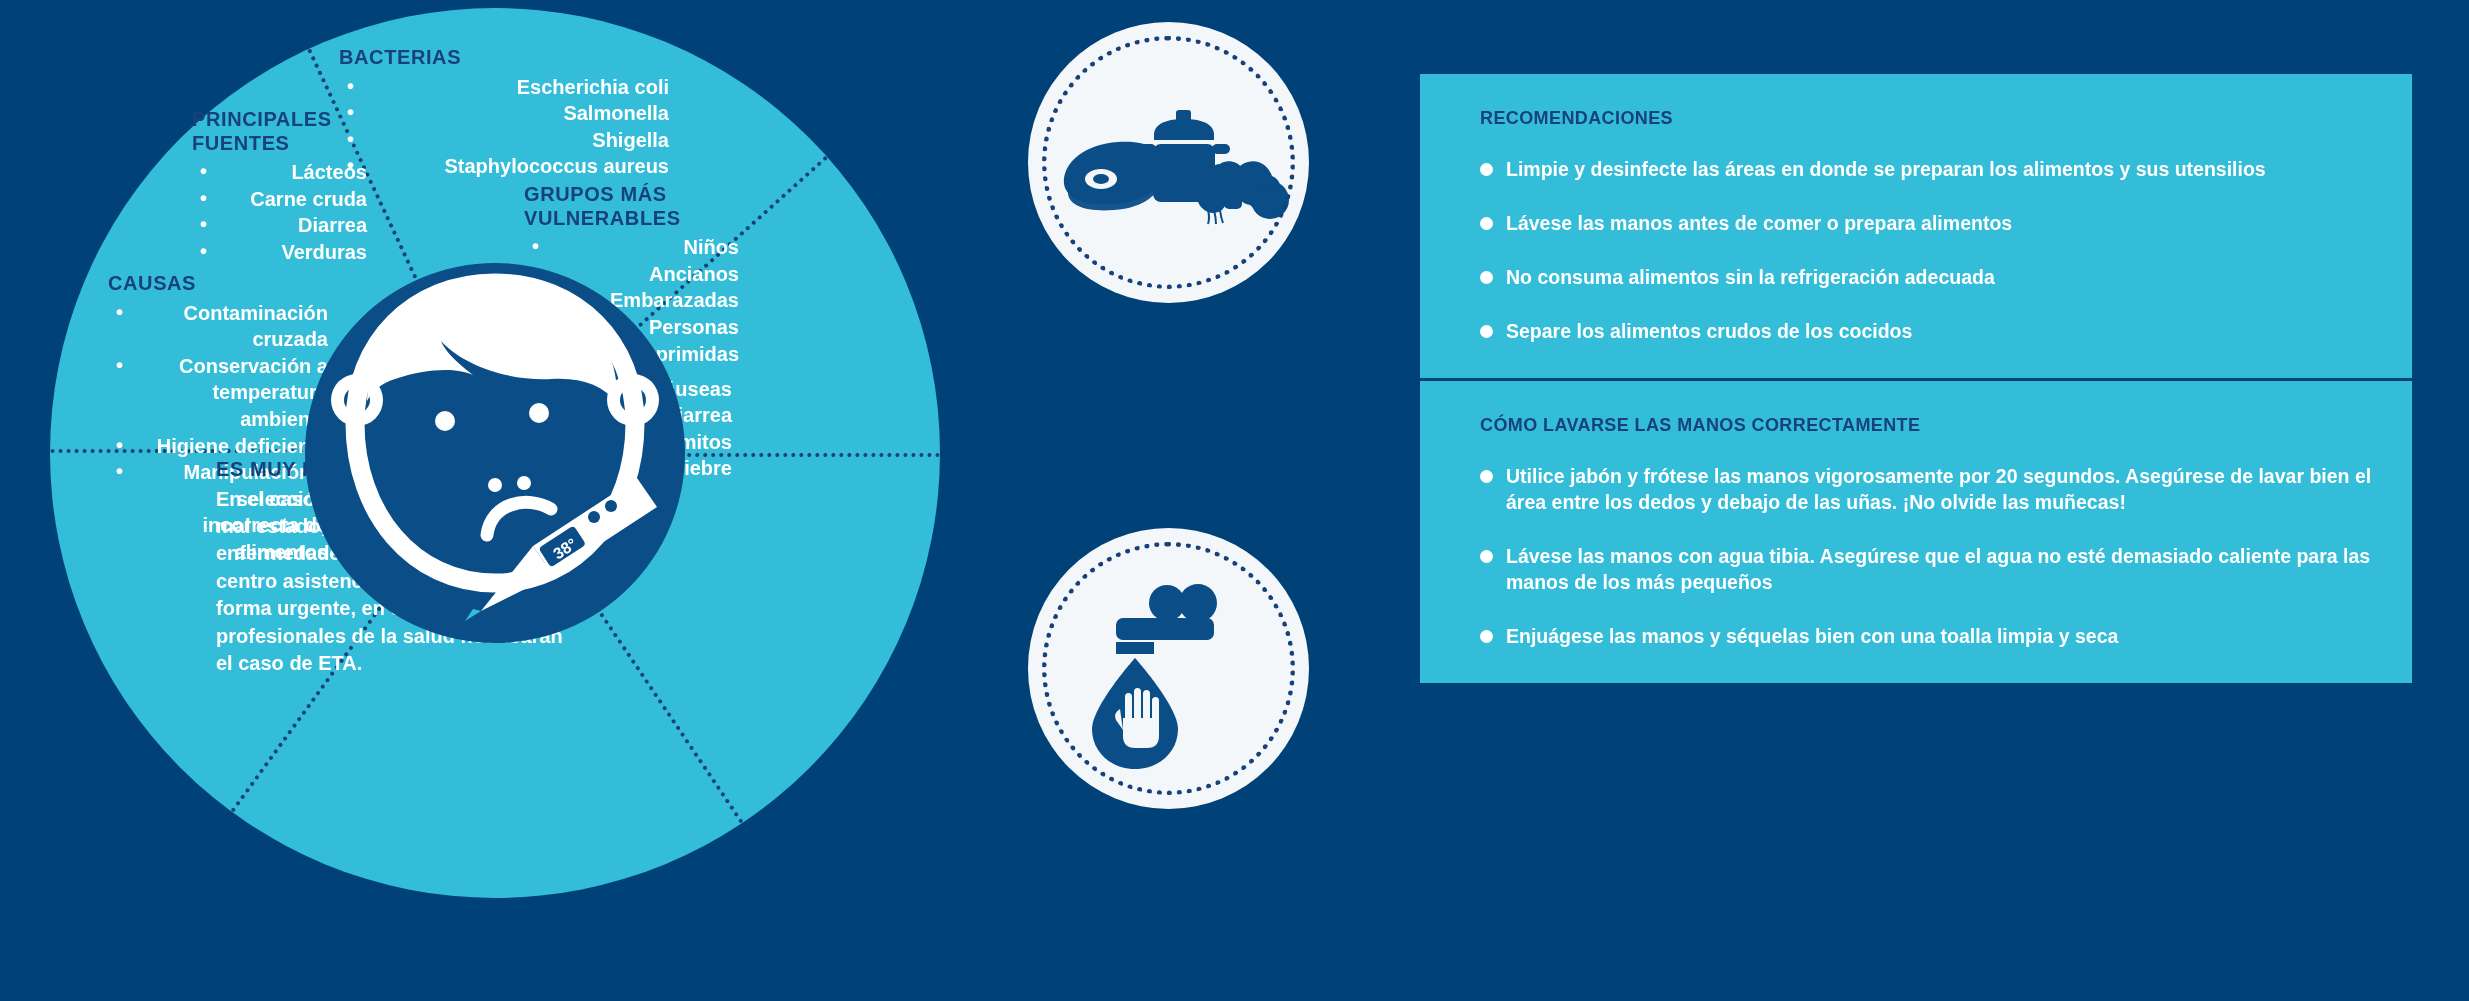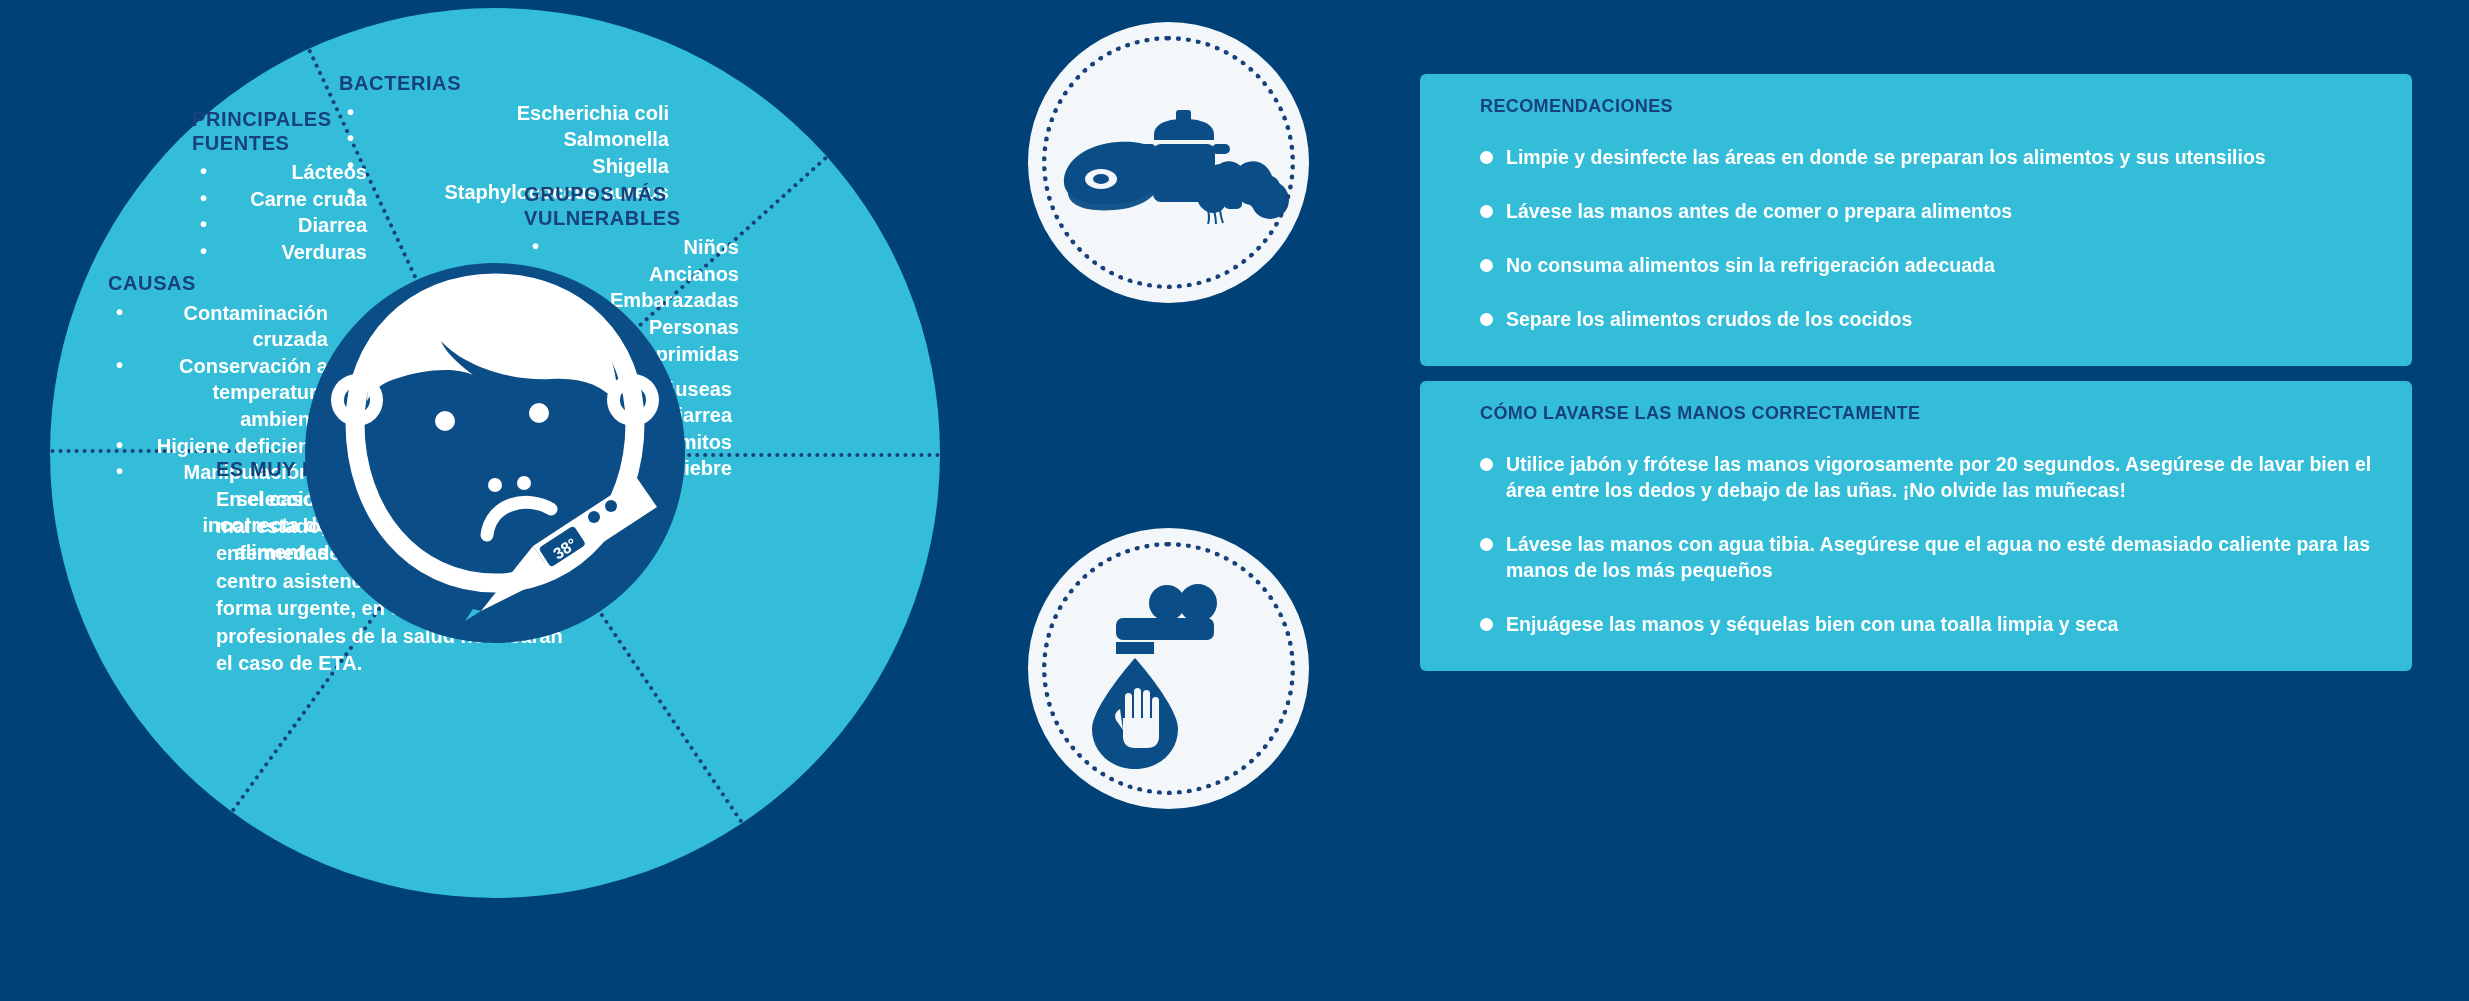--- a/index.html
+++ b/index.html
@@ -79,21 +79,21 @@
     font-size: 20px;
   }
   .wpara {
     color: #ffffff;
     font-weight: bold;
     font-size: 20px;
     line-height: 1.37;
   }
 
   #blk-fuentes   { left: 142px; top: 100px; width: 175px; }
-  #blk-bacterias { left: 289px; top: 64px;  width: 330px; }
+  #blk-bacterias { left: 289px; top: 38px;  width: 330px; }
   #blk-grupos    { left: 474px; top: 175px; width: 215px; }
   #blk-sintomas  { left: 482px; top: 340px; width: 200px; }
   #blk-causas    { left: 58px;  top: 264px; width: 220px; }
   #blk-importante{ left: 166px; top: 450px; width: 368px; }
 
   
   #face-svg { position: absolute; left: 255px; top: 255px; z-index: 5; }
 
   
   .icon-circle {
@@ -110,22 +110,21 @@
     border-radius: 50%;
     border: 5px dotted #17417a;
   }
   #circle-food  { left: 1028px; top: 22px;  width: 281px; height: 281px; }
   #circle-hands { left: 1028px; top: 528px; width: 281px; height: 281px; }
 
   .panel {
     position: absolute;
     background: #33bdd8;
     z-index: 1;
-    padding: 22px 30px 22px 60px;
-    border-radius: 6px;
+    padding: 34px 30px 22px 60px;
   }
   #panel-reco  { left: 1420px; top: 74px;  width: 992px; min-height: 175px; }
   #panel-hands { left: 1420px; top: 381px; width: 992px; min-height: 182px; }
 
   .panel-title {
     color: #17417a;
     font-weight: bold;
     font-size: 18px;
     letter-spacing: 0.4px;
     margin-bottom: 14px;

